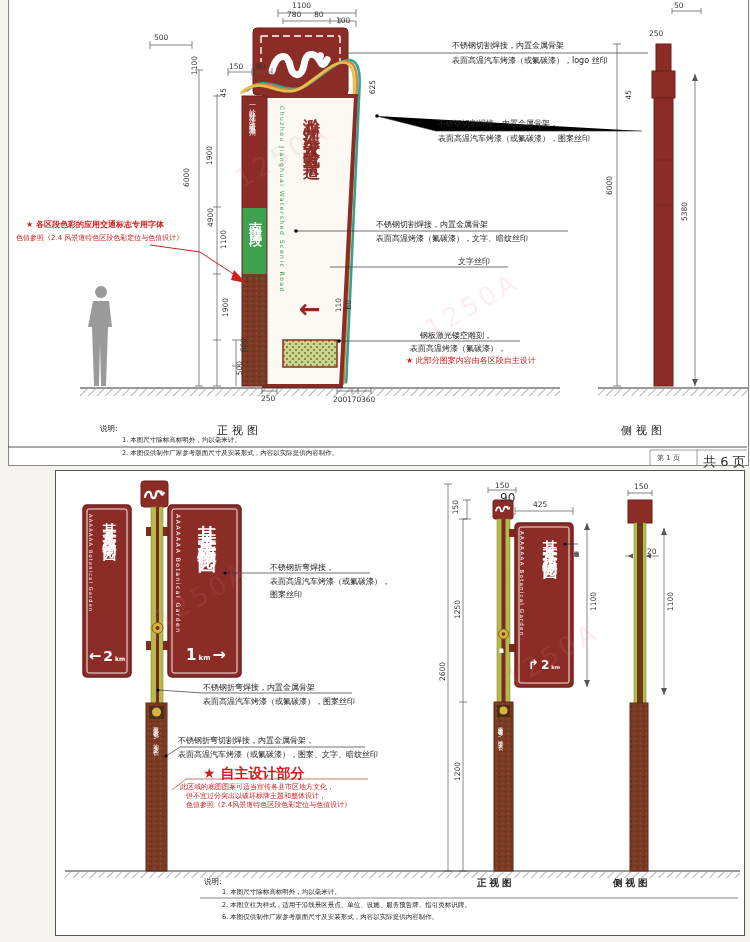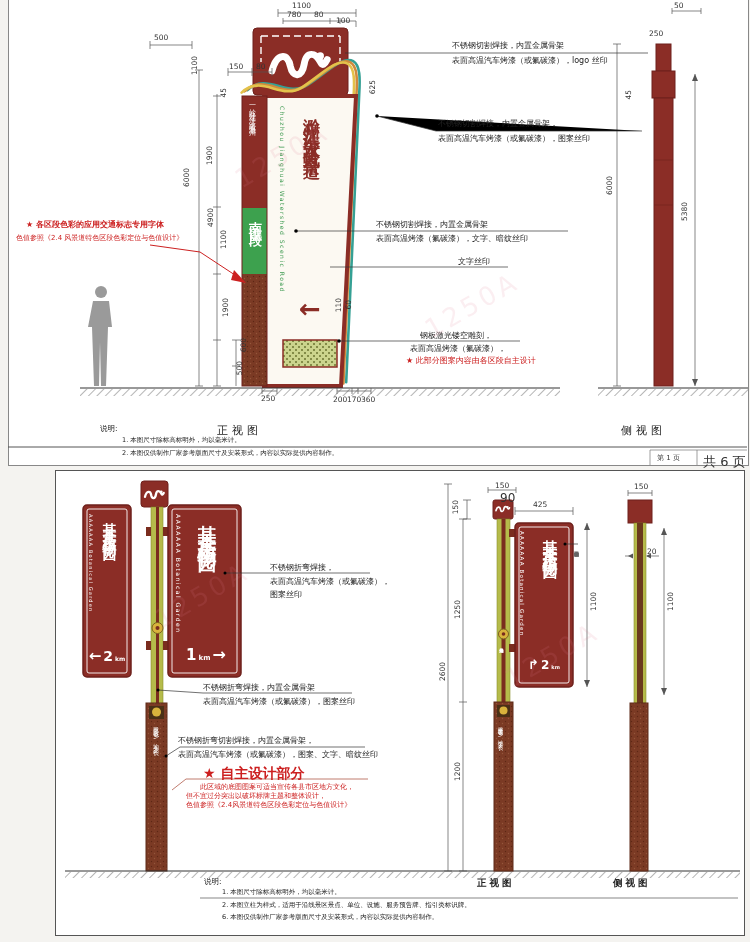--- a/index.html
+++ b/index.html
@@ -279,21 +279,21 @@
   <div class="t vcn" style="left:151px;top:722px;height:110px;font-size:6px;color:#fff;letter-spacing:2px">重贤敬乡 地久天长</div>
 
   <div class="t an" style="left:270px;top:562px">不锈钢折弯焊接，</div>
   <div class="t an" style="left:270px;top:576px">表面高温汽车烤漆（或氟碳漆），</div>
   <div class="t an" style="left:270px;top:589px">图案丝印</div>
   <div class="t an" style="left:203px;top:682px">不锈钢折弯焊接，内置金属骨架</div>
   <div class="t an" style="left:203px;top:696px">表面高温汽车烤漆（或氟碳漆），图案丝印</div>
   <div class="t an" style="left:178px;top:735px">不锈钢折弯切割焊接，内置金属骨架，</div>
   <div class="t an" style="left:178px;top:749px">表面高温汽车烤漆（或氟碳漆），图案、文字、暗纹丝印</div>
   <div class="t red" style="left:203px;top:765px;font-size:14px;font-weight:bold">★ 自主设计部分</div>
-  <div class="t an2 red" style="left:200px;top:782px">此区域的底图图案可适当宣传各县市区地方文化，</div>
+  <div class="t an2 red" style="left:180px;top:782px">此区域的底图图案可适当宣传各县市区地方文化，</div>
   <div class="t an2 red" style="left:186px;top:791px">但不宜过分突出以破坏标牌主题和整体设计，</div>
   <div class="t an2 red" style="left:186px;top:800px">色值参照《2.4风景道特色区段色彩定位与色值设计》</div>
 
   <div class="t d" style="left:495px;top:481px">150</div>
   <div class="t d" style="left:500px;top:491px;font-size:12px">90</div>
   <div class="t d" style="left:533px;top:500px">425</div>
   <div class="t dv" style="left:451px;top:500px">150</div>
   <div class="t dv" style="left:453px;top:600px">1250</div>
   <div class="t dv" style="left:438px;top:662px">2600</div>
   <div class="t dv" style="left:589px;top:592px">1100</div>

